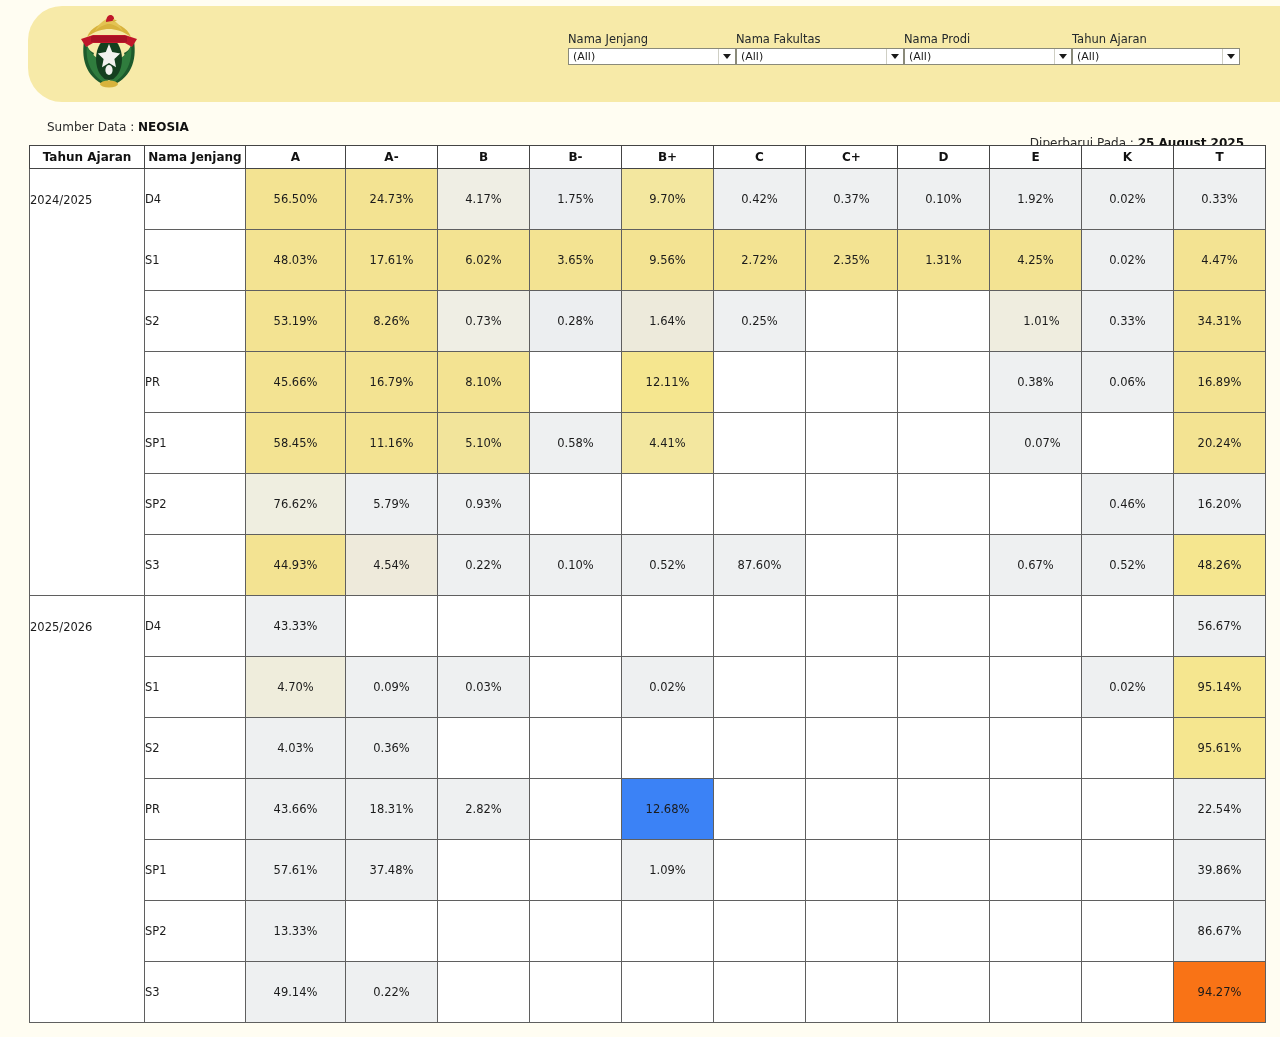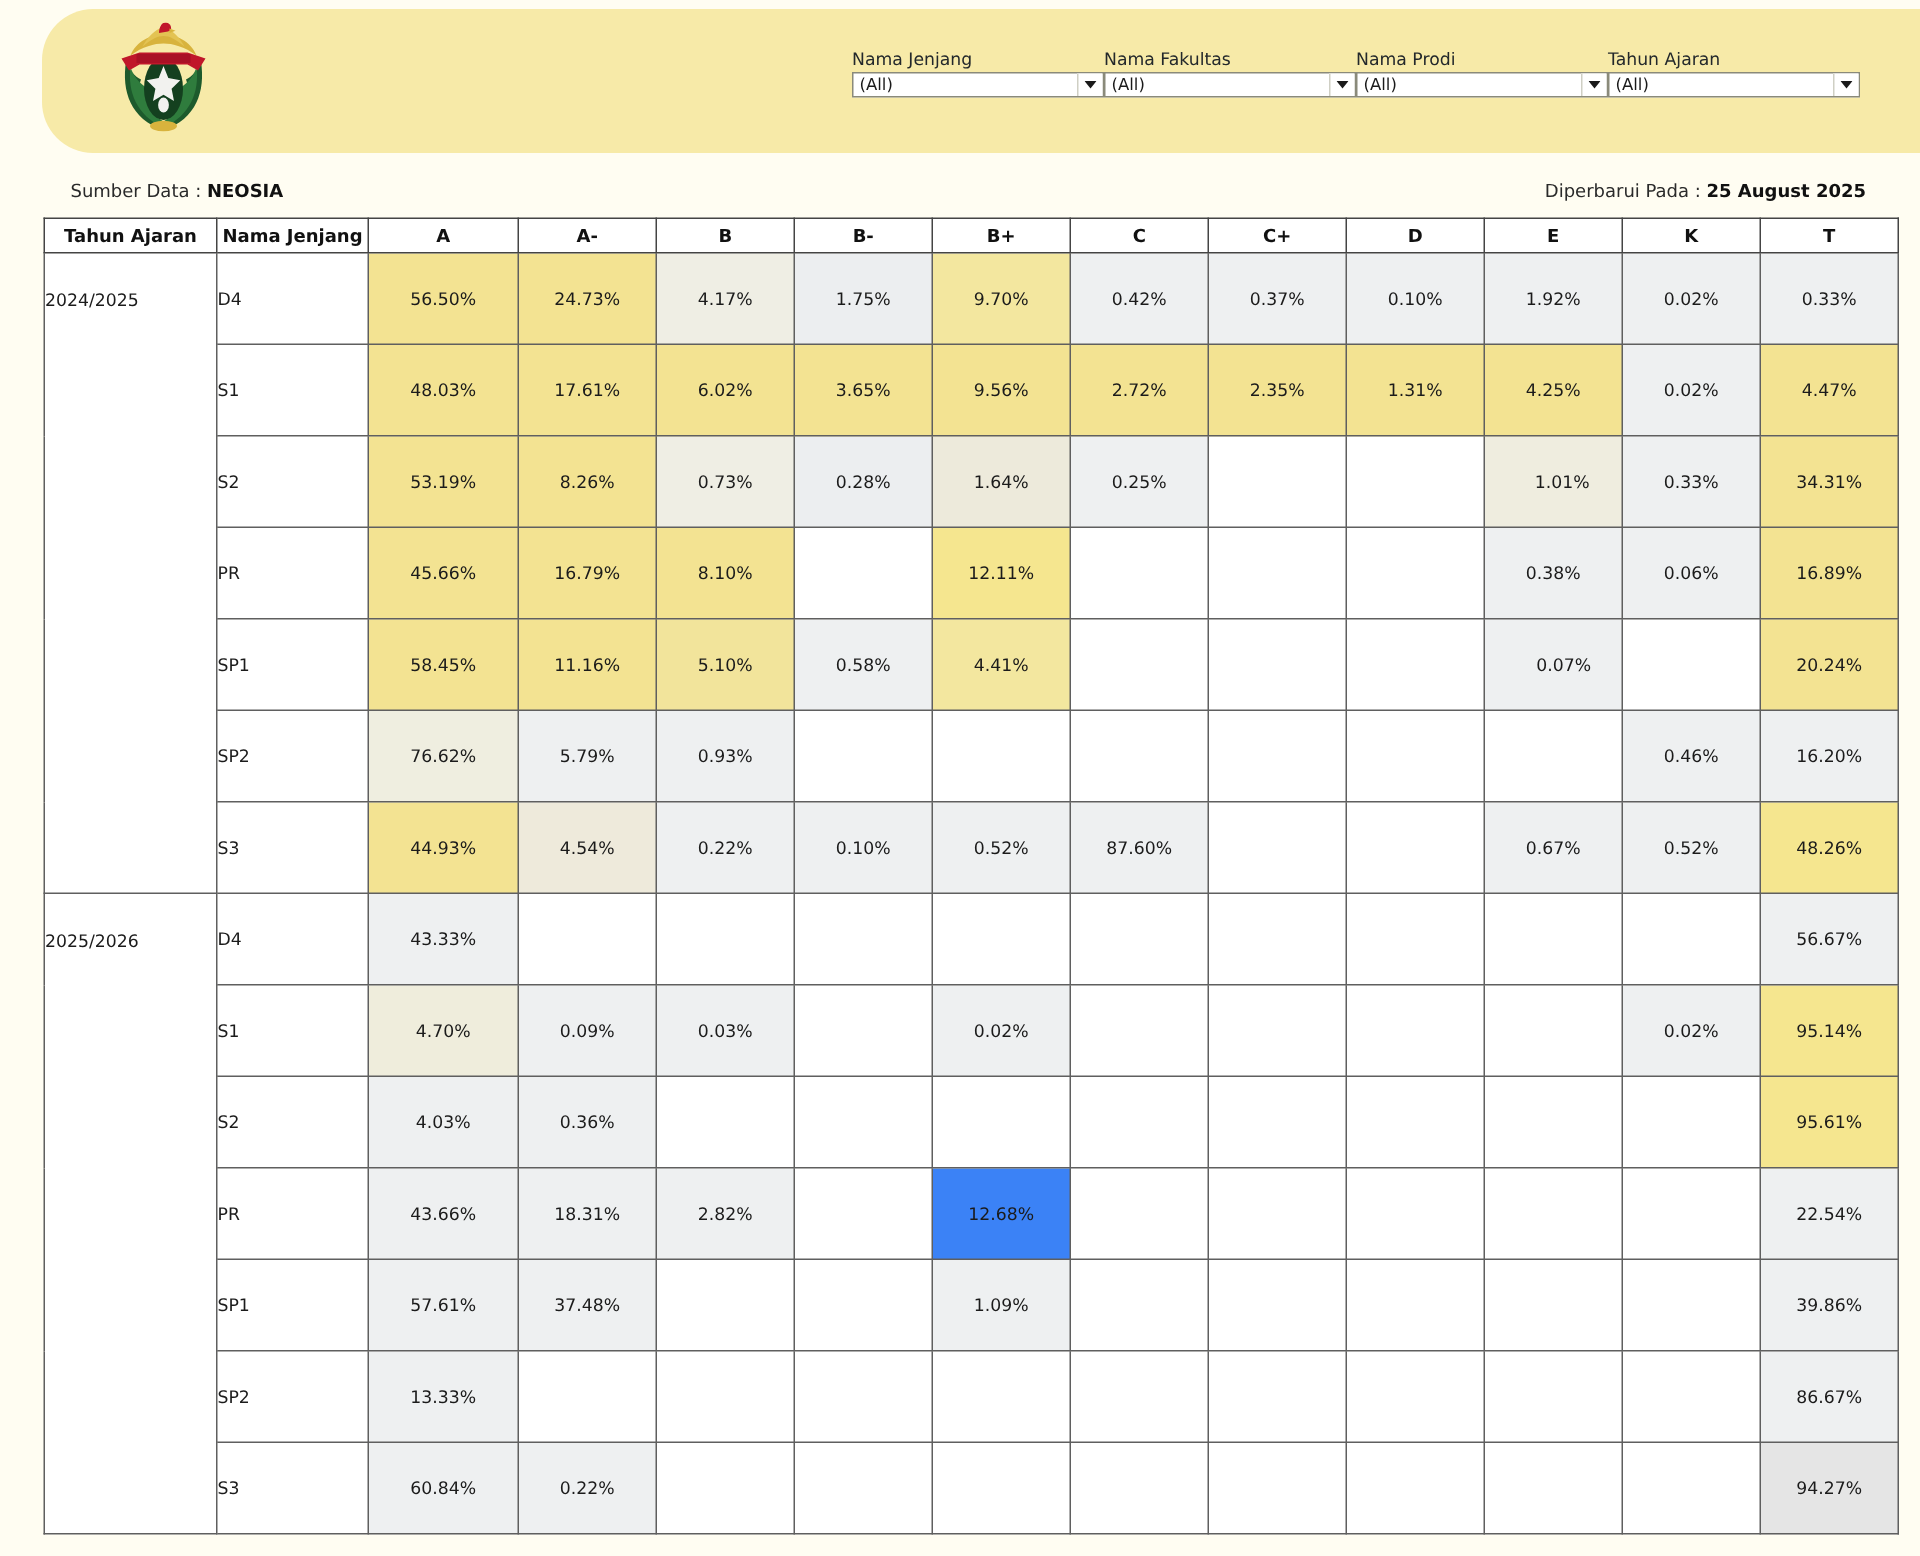--- a/index.html
+++ b/index.html
@@ -64,21 +64,21 @@
   .filter-arrow svg{display:block;}
 
   
   .meta{
     position:absolute;top:120px;left:0;width:1280px;height:22px;
   }
   .meta-left{
     position:absolute;left:47px;top:0;font-size:12px;color:#2a2a2a;
   }
   .meta-right{
-    position:absolute;right:36px;top:0;font-size:12px;color:#2a2a2a;
+    position:absolute;right:36px;top:16px;font-size:12px;color:#2a2a2a;
   }
   .meta b{font-weight:bold;color:#111;}
 
   
   .tbl-wrap{
     position:absolute;left:29px;top:145px;width:1222px;
   }
   table.grid{
     border-collapse:collapse;
     width:1222px;
@@ -426,27 +426,27 @@
           <td class="val empty"></td>
           <td class="val empty"></td>
           <td class="val empty"></td>
           <td class="val empty"></td>
           <td class="val empty"></td>
           <td class="val empty"></td>
           <td class="val" style="background: rgb(238, 240, 241);">86.67%</td>
         </tr>
         <tr>
           <td class="nj">S3</td>
-          <td class="val" style="background: rgb(238, 240, 241);">60.84%</td>
+          <td class="val" style="background: rgb(238, 240, 241);">49.14%</td>
           <td class="val" style="background: rgb(238, 240, 241);">0.22%</td>
           <td class="val empty"></td>
           <td class="val empty"></td>
           <td class="val empty"></td>
           <td class="val empty"></td>
           <td class="val empty"></td>
           <td class="val empty"></td>
           <td class="val empty"></td>
           <td class="val empty"></td>
-          <td class="val" style="background: #e5e5e5;">94.27%</td>
+          <td class="val" style="background: #f97316;">94.27%</td>
         </tr>
       </tbody>
   </table>
 </div>
 
 </body></html>

